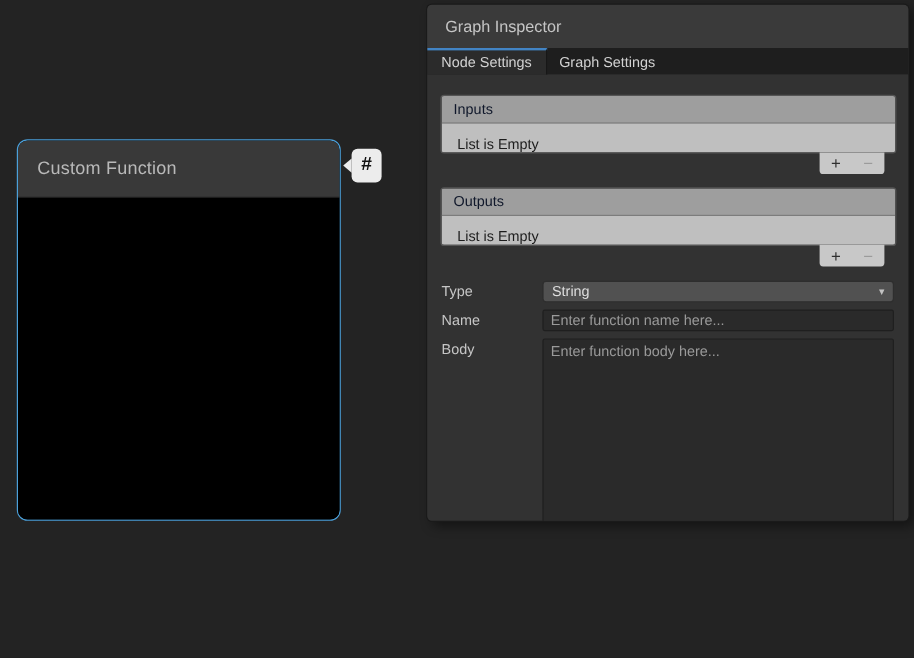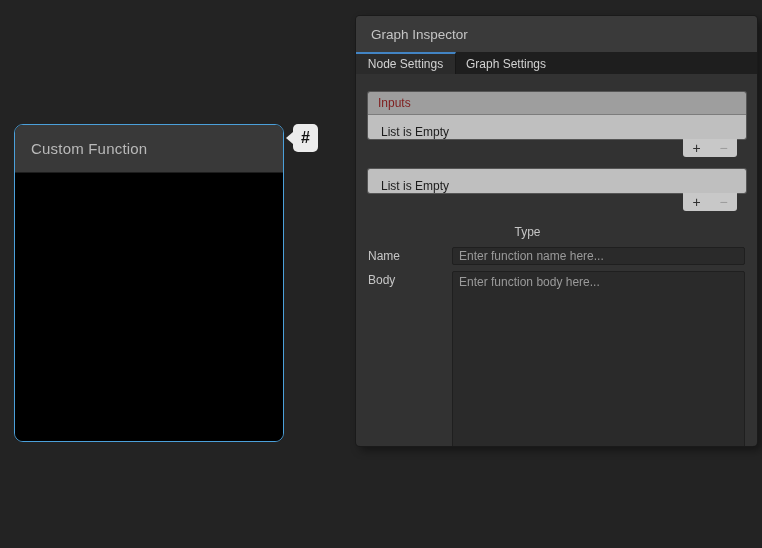--- a/index.html
+++ b/index.html
@@ -9,21 +9,21 @@
     background:#232323;
     font-family:"Liberation Sans", sans-serif;
     overflow:hidden;
   }
 
   
   .canvas { position:absolute; inset:0; background:#232323; }
 
   
   .node {
-    position:absolute; left:14px; top:124px; width:270px; height:318px;
+    position:absolute; left:14px; top:116px; width:270px; height:318px;
     background:#000;
     border:1.5px solid #4ba0da; border-radius:9px;
     box-shadow: inset 0 0 0 1.5px #0a0a0a;
     overflow:hidden;
   }
   .node-title {
     height:48px; background:#393939; border-bottom:1px solid #1d1d1d;
     display:flex; align-items:center; padding-left:16px;
     color:#b9b9b9; font-size:15px; letter-spacing:.2px;
   }
@@ -37,21 +37,21 @@
     cursor:pointer;
   }
   .node-badge::before {
     content:""; position:absolute; left:-7px; top:50%; transform:translateY(-50%);
     border-top:6px solid transparent; border-bottom:6px solid transparent;
     border-right:7px solid #ececec;
   }
 
   
   .inspector {
-    position:absolute; left:356px; top:16px; width:401px; height:430px;
+    position:absolute; left:356px; top:4px; width:401px; height:430px;
     background:#323232; border-radius:4px;
     box-shadow: 0 0 0 1px #1a1a1a, 4px 4px 10px rgba(0,0,0,.45);
     overflow:hidden;
   }
   .insp-header {
     height:36px; background:#3a3a3a;
     display:flex; align-items:center; padding:0 15px;
     color:#c5c5c5; font-size:13.5px;
   }
   .tabbar { height:22px; background:#1e1e1e; display:flex; }
@@ -74,21 +74,21 @@
   }
 
   
   .rlist { margin-left:12px; width:378px; }
   .rlist.first { margin-top:18px; }
   .rlist.second { margin-top:12px; }
   .rlist-box { border-radius:2px; overflow:hidden; box-shadow:0 0 0 1px #555; }
   .rlist-header {
     height:23px; background:#9e9e9e; border-bottom:1px solid #7c7c7c;
     display:flex; align-items:center; padding-left:10px;
-    color:#7f1d1d; font-size:12px;
+    color:#0f172a; font-size:12px;
   }
   .rlist-row {
     height:24px; background:#bfbfbf;
     display:flex; align-items:flex-end; padding-left:13px;
     color:#1c1c1c; font-size:12px;
   }
   .rlist-footer {
     height:18px; width:54px;
     margin:0 9px 0 auto;
     background:#c8c8c8; border-radius:0 0 3px 3px;
@@ -172,36 +172,43 @@
           <span>+</span>
         </button>
         <button class="rl-btn minus">
           <span>−</span>
         </button>
       </div>
     </div>
 
     <div class="rlist second">
       <div class="rlist-box">
+        <div class="rlist-header">
+          <span>Outputs</span>
+        </div>
         <div class="rlist-row">
           <span>List is Empty</span>
         </div>
       </div>
       <div class="rlist-footer">
         <button class="rl-btn plus">
           <span>+</span>
         </button>
         <button class="rl-btn minus">
           <span>−</span>
         </button>
       </div>
     </div>
 
     <div class="prop-row first">
       <span class="prop-label">Type</span>
+      <div class="dropdown">
+        <span class="dropdown-value">String</span>
+        <span class="dropdown-caret">▾</span>
+      </div>
     </div>
 
     <div class="prop-row">
       <span class="prop-label">Name</span>
       <input class="text-input" type="text" placeholder="Enter function name here..." style="">
     </div>
 
     <div class="prop-row">
       <span class="prop-label">Body</span>
       <textarea class="text-area" placeholder="Enter function body here..." style=""></textarea>

